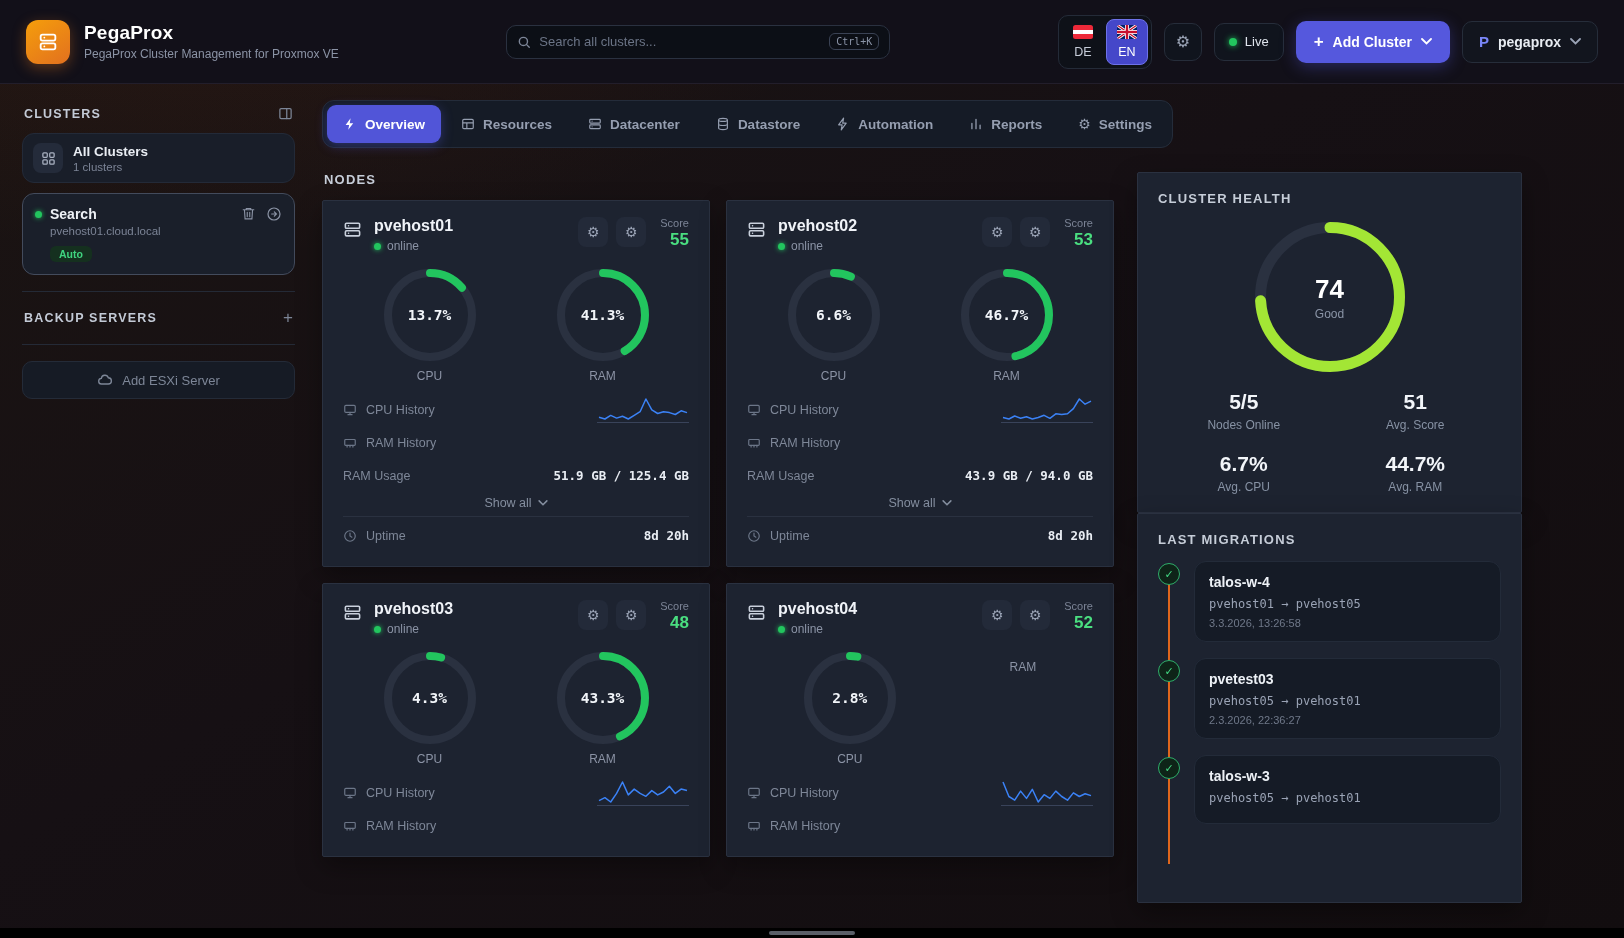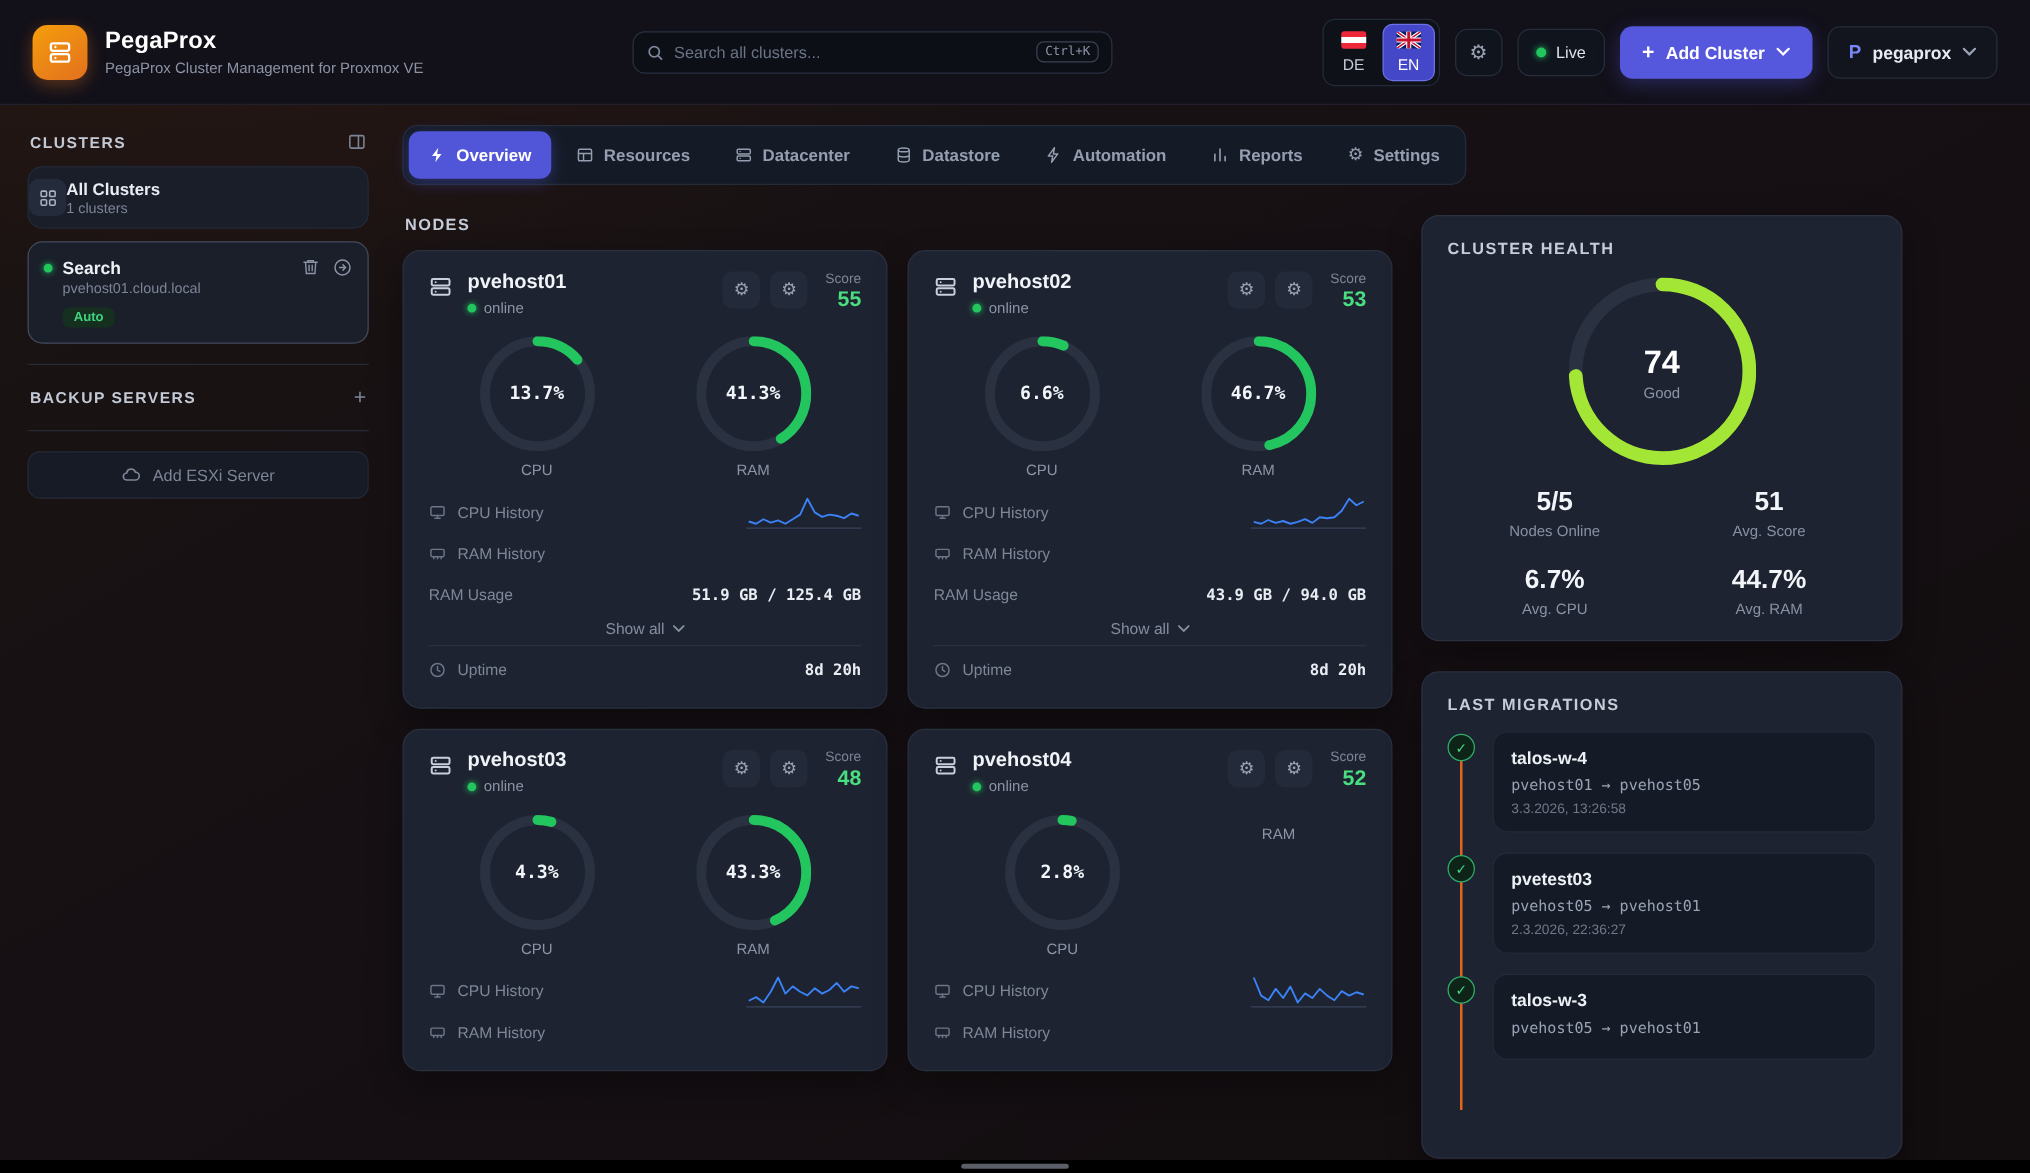--- a/index.html
+++ b/index.html
@@ -54,21 +54,21 @@
 
   
   .layout { display:flex; height:854px; }
   .sidebar { width:273px; margin:16px 0 0 22px; flex:none; }
   .main { flex:1; margin:16px 0 0 27px; }
 
   
   .side-head { display:flex; align-items:center; justify-content:space-between;
                font-size:12.5px; font-weight:700; letter-spacing:1.2px; color:#c3cad6; margin:6px 2px 12px; }
   .side-head .hbtn { color:#7c8596; background:none; border:none; cursor:pointer; display:flex; }
-  .side-card { display:flex; align-items:center; padding:9px 0; border-radius:12px;
+  .side-card { display:flex; align-items:center; gap:10px; padding:9px 10px; border-radius:12px;
                background:#191e29; border:1px solid #232a38; cursor:pointer; }
   .icon-box { width:30px; height:30px; border-radius:8px; background:#242b3a; color:#aab2c2;
               display:flex; align-items:center; justify-content:center; flex:none; }
   .sc-title { font-size:13.5px; font-weight:700; color:#e9edf3; }
   .sc-sub { font-size:11.5px; color:#7c8496; margin-top:2px; }
   .cluster-item { margin-top:10px; padding:12px; border-radius:12px; background:#1a1f2a;
                   border:1px solid #434b5c; cursor:pointer; }
   .ci-top { display:flex; align-items:flex-start; }
   .ci-name { display:flex; align-items:center; gap:8px; font-size:14px; font-weight:700; color:#eef1f6; }
   .ci-host { font-size:11.5px; color:#7c8496; margin:3px 0 0 15px; }
@@ -90,21 +90,21 @@
          cursor:pointer; font-family:"Liberation Sans",sans-serif; }
   .tab.active { background:#5155d8; color:#fff; box-shadow:0 3px 12px rgba(81,85,216,.4); }
 
   
   .content { display:flex; gap:23px; margin-top:24px; }
   .nodes-col { width:792px; flex:none; }
   .right-col { width:385px; flex:none; }
   .section-title { font-size:13px; font-weight:700; letter-spacing:1.2px; color:#c6cdd8; margin:0 0 13px 2px; }
 
   .node-grid { display:grid; grid-template-columns:388px 388px; gap:16px; }
-  .card { background:#1d2330; border:1px solid #2a3140; border-radius:14px;
+  .card { background:#1d2330; border:1px solid #2a3140; border-radius:2px;
           box-shadow:0 10px 26px rgba(0,0,0,.35); }
   .node-card { padding:16px 20px 14px; }
   .nc-head { display:flex; align-items:flex-start; }
   .nc-servericon { color:#c9d0dc; margin:3px 12px 0 0; }
   .nc-name { font-size:16px; font-weight:700; color:#f0f3f8; }
   .nc-status { display:flex; align-items:center; gap:6px; font-size:12px; color:#8b93a5; margin-top:4px; }
   .sdot { width:7px; height:7px; border-radius:50%; background:#22c55e; box-shadow:0 0 5px #22c55e; }
   .nc-actions { margin-left:auto; display:flex; align-items:flex-start; gap:8px; }
   .nc-gearbtn { width:30px; height:30px; border-radius:8px; background:#232a39; border:none;
                 color:#9aa3b5; display:flex; align-items:center; justify-content:center; cursor:pointer; }
@@ -132,21 +132,21 @@
 
   
   .panel { padding:18px 20px; }
   .health-center { position:absolute; inset:0; display:flex; flex-direction:column; align-items:center; justify-content:center; }
   .health-num { font-size:26px; font-weight:700; color:#fff; }
   .health-word { font-size:12px; color:#8b95a7; margin-top:2px; }
   .health-stats { display:grid; grid-template-columns:1fr 1fr; row-gap:20px; margin-top:18px; text-align:center; }
   .hs-val { font-size:21px; font-weight:700; color:#f2f5f9; }
   .hs-label { font-size:12px; color:#8792a4; margin-top:4px; }
 
-  .mig-panel { margin-top:24px; height:390px; overflow:hidden; }
+  .mig-panel { height:390px; overflow:hidden; }
   .mig-list { position:relative; margin-top:14px; }
   .mig-rail { position:absolute; left:10px; top:12px; bottom:-40px; width:2px; background:#e0661c; }
   .mig-item { position:relative; padding-left:36px; margin-bottom:16px; }
   .mig-check { position:absolute; left:0; top:2px; width:22px; height:22px; border-radius:50%;
                background:#0e2418; border:1.5px solid #2fae6a; color:#43d984; font-size:11px;
                display:flex; align-items:center; justify-content:center; }
   .mig-card { background:#151b26; border:1px solid #232b39; border-radius:12px; padding:12px 14px; }
   .mig-name { font-size:14px; font-weight:700; color:#edf1f6; }
   .mig-route { font-family:"DejaVu Sans Mono",monospace; font-size:12px; color:#9aa3b5; margin-top:7px; }
   .mig-time { font-size:11px; color:#6f7889; margin-top:6px; }

